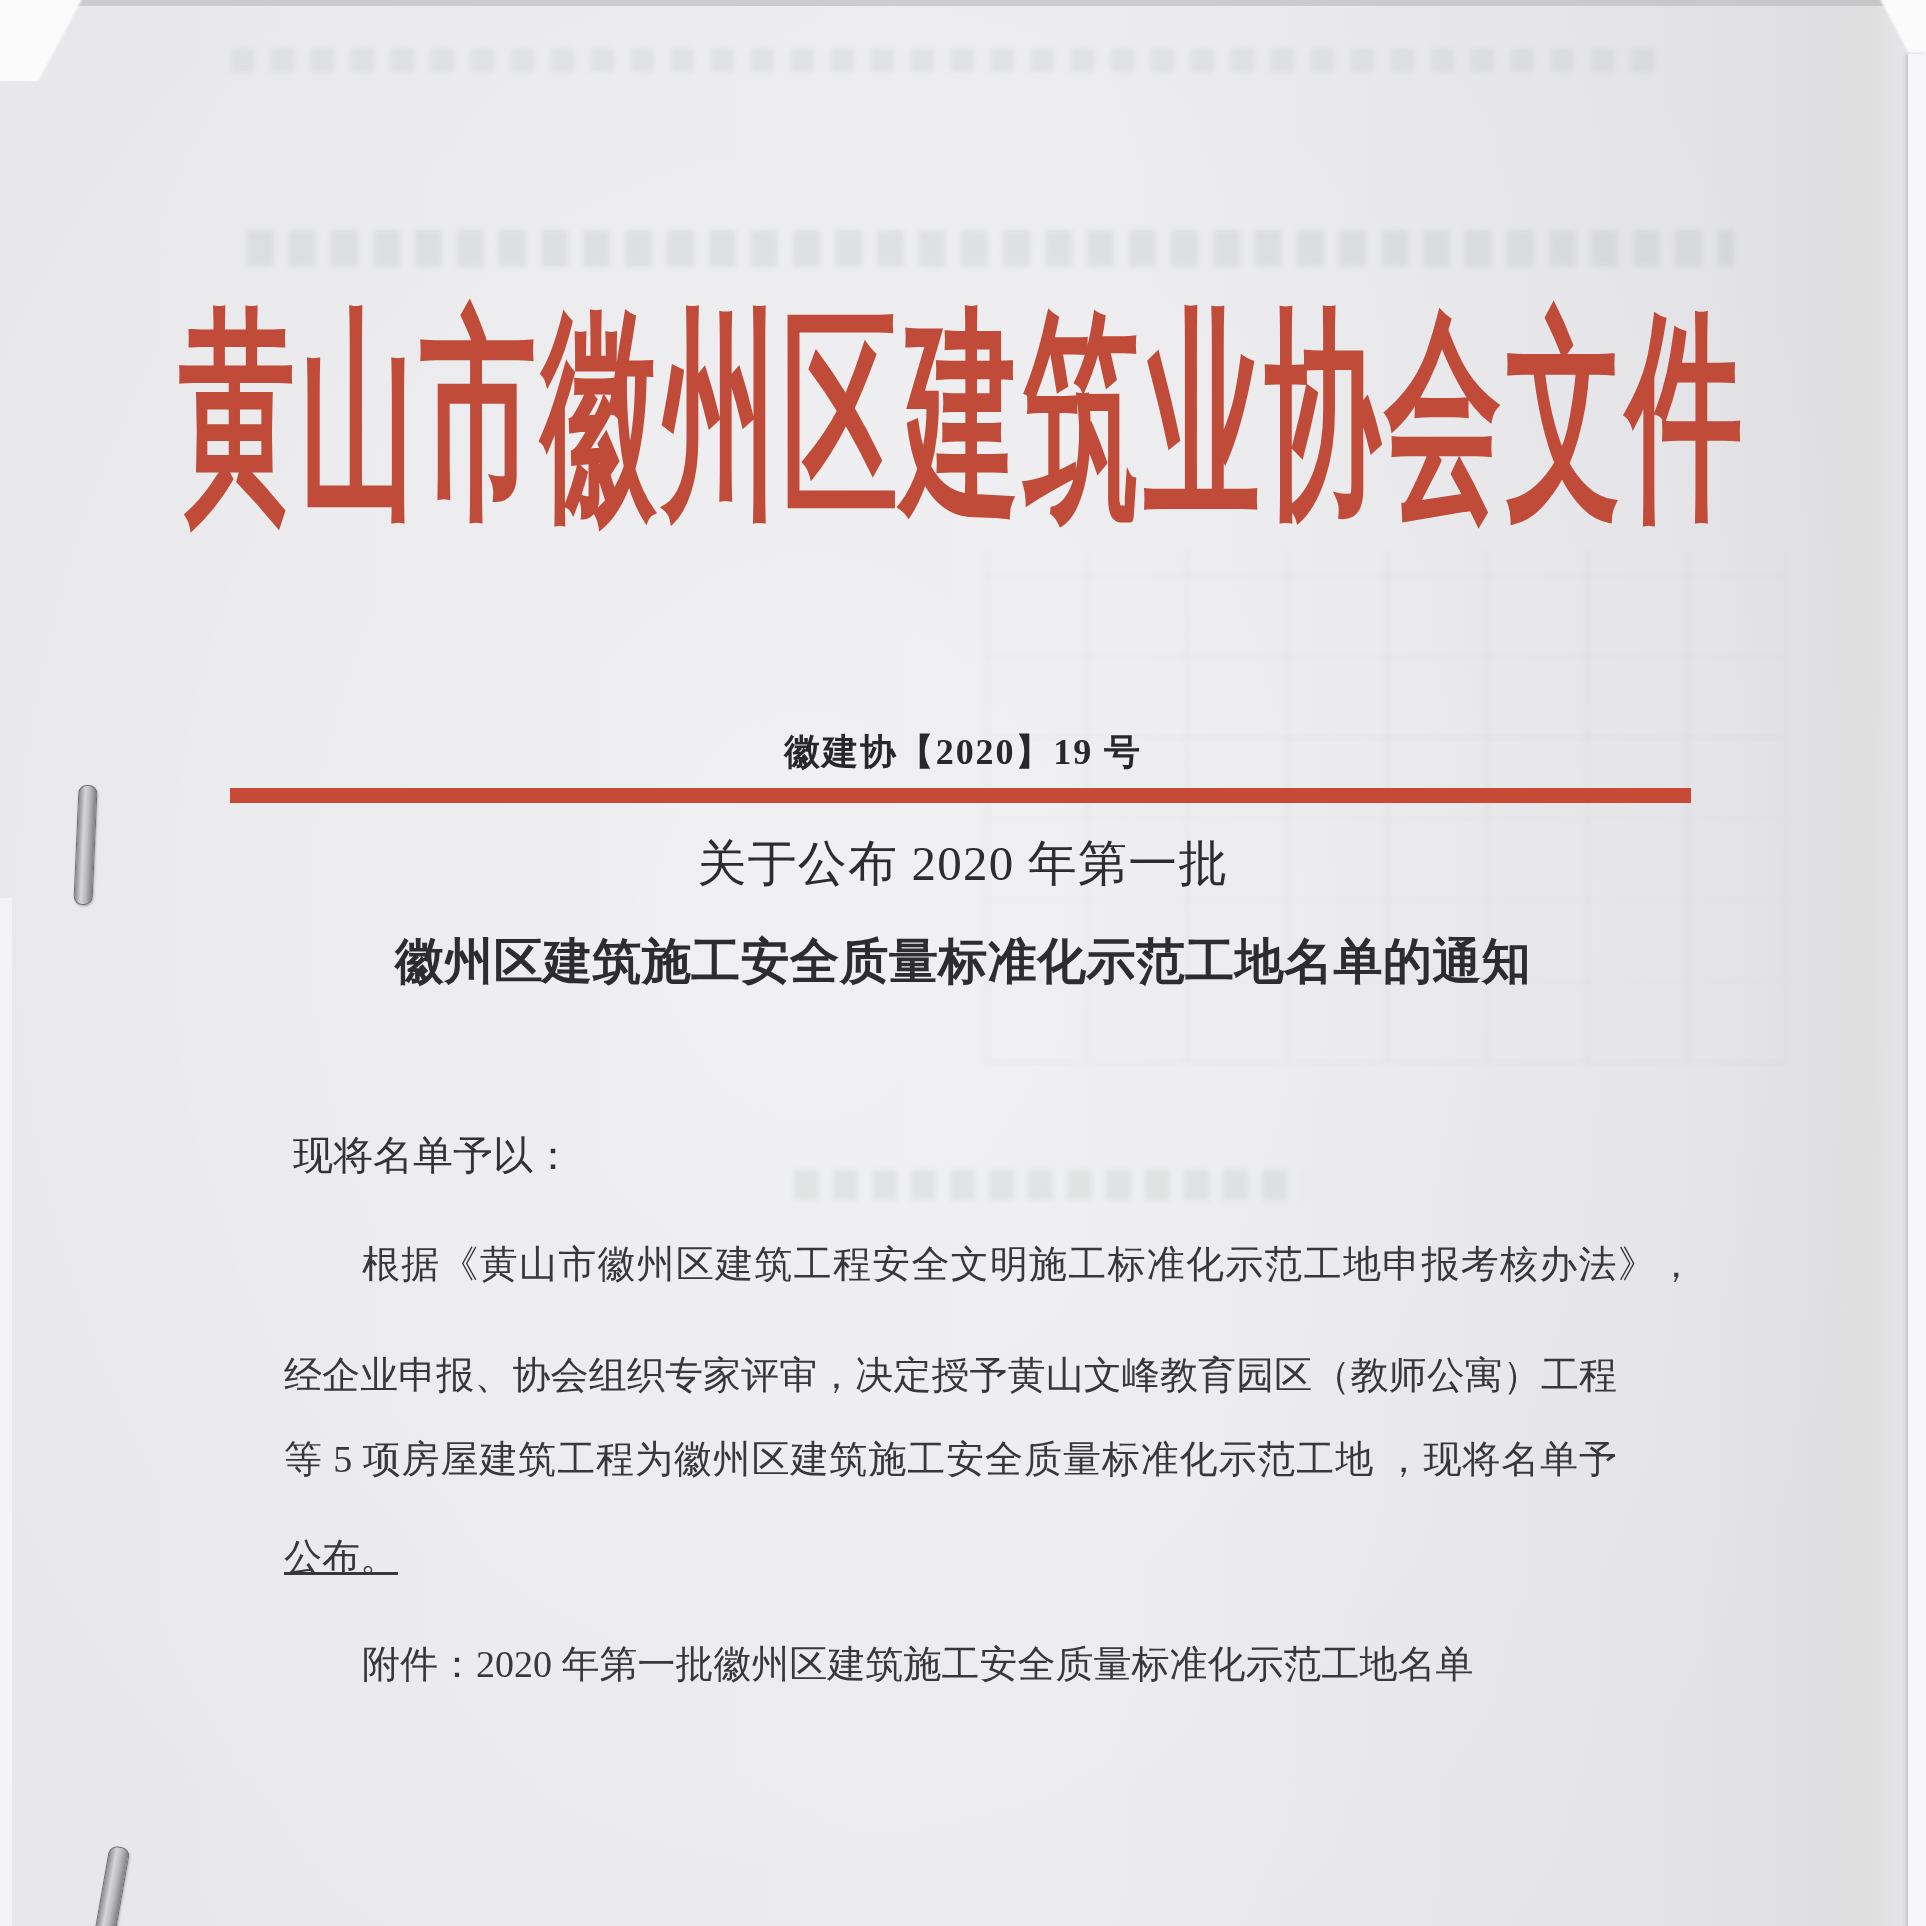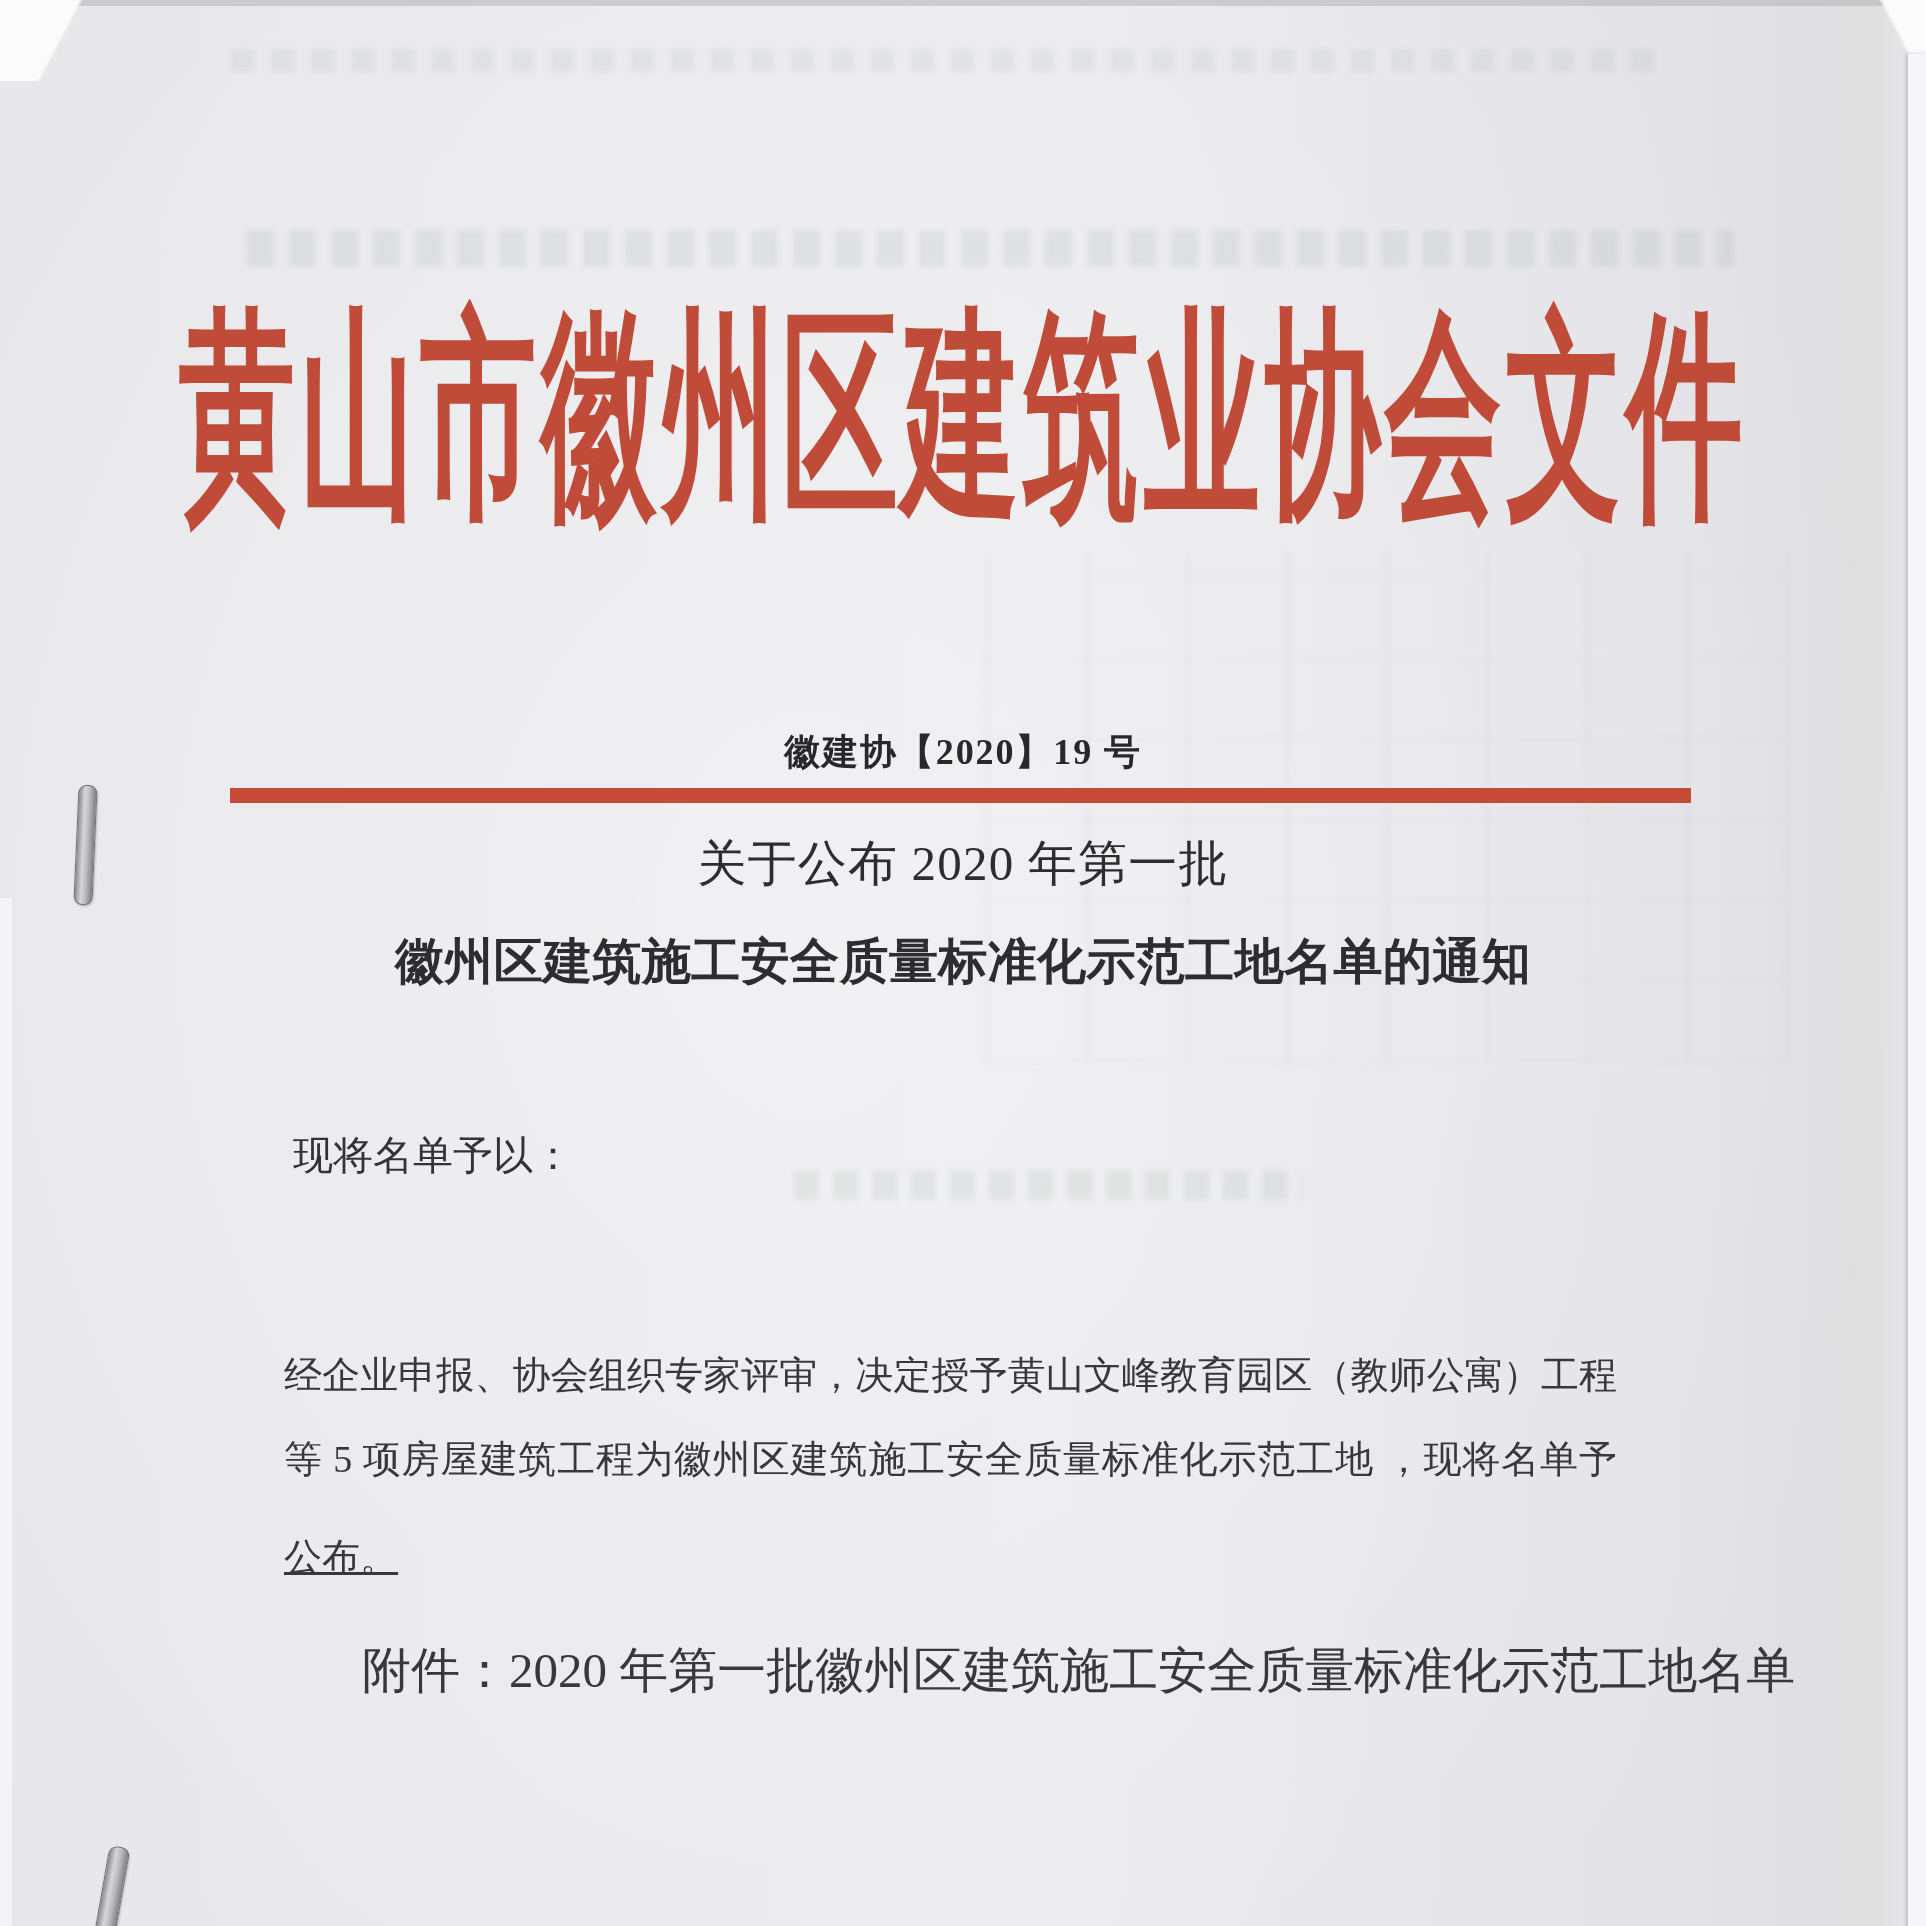--- a/index.html
+++ b/index.html
@@ -49,21 +49,21 @@
   .title-1{left:0;right:0;top:837px;text-align:center;font-size:49px;line-height:1.1;
     color:#2d2d2f;letter-spacing:1.2px;}
   .title-2{left:0;right:0;top:935px;text-align:center;font-size:49px;line-height:1.1;
     color:#2d2d2f;letter-spacing:0.4px;font-weight:bold;}
   .salutation{left:293px;top:1134px;font-size:40px;line-height:1.1;color:#333335;}
   .body-line{left:284px;width:1333px;font-size:38px;line-height:1.18;color:#38383a;
     white-space:nowrap;}
   .just{text-align:justify;text-align-last:justify;white-space:normal;height:46px;overflow:hidden;}
   .indent{padding-left:78px;}
   .bl-1{top:1242px;} .bl-2{top:1340px;margin-top:13px;} .bl-3{top:1437px;} .bl-4{top:1535px;text-decoration:underline;}
-  .attachment{left:362px;top:1642px;font-size:49px;line-height:1.18;color:#38383a;white-space:nowrap;}
+  .attachment{left:362px;top:1642px;font-size:38px;line-height:1.18;color:#38383a;white-space:nowrap;}
 
   
   .staple{border-radius:8.5px;border:1.9px solid #6e6e74;
     background:linear-gradient(90deg,#8b8b90 0%,#d6d6da 35%,#bdbdc2 60%,#7f7f85 100%);
     box-shadow:0.8px 1.2px 2.3px rgba(60,60,70,.35);}
   .staple-1{left:76px;top:785px;width:17px;height:118px;transform:rotate(2.5deg);}
   .staple-2{left:99px;top:1846px;width:19px;height:120px;transform:rotate(10deg);}
 </style>
 </head>
 <body>
@@ -85,20 +85,21 @@
 
   <div class="abs doc-number">徽建协【2020】19 号</div>
 
   <div class="abs red-rule" style="background:#c64a35"></div>
 
   <div class="abs title-1">关于公布 2020 年第一批</div>
   <div class="abs title-2">徽州区建筑施工安全质量标准化示范工地名单的通知</div>
 
   <div class="abs salutation">现将名单予以：</div>
 
+  <div class="abs body-line bl-1 just indent">根据《黄山市徽州区建筑工程安全文明施工标准化示范工地申报考核办法》，</div>
   <div class="abs body-line bl-2 just">经企业申报、协会组织专家评审，决定授予黄山文峰教育园区（教师公寓）工程</div>
   <div class="abs body-line bl-3 just">等 5 项房屋建筑工程为徽州区建筑施工安全质量标准化示范工地 ，现将名单予以</div>
   <div class="abs body-line bl-4">公布。</div>
 
   <div class="abs attachment">附件：2020 年第一批徽州区建筑施工安全质量标准化示范工地名单</div>
 
   <div class="abs staple staple-1"></div>
   <div class="abs staple staple-2"></div>
 
 </div>

